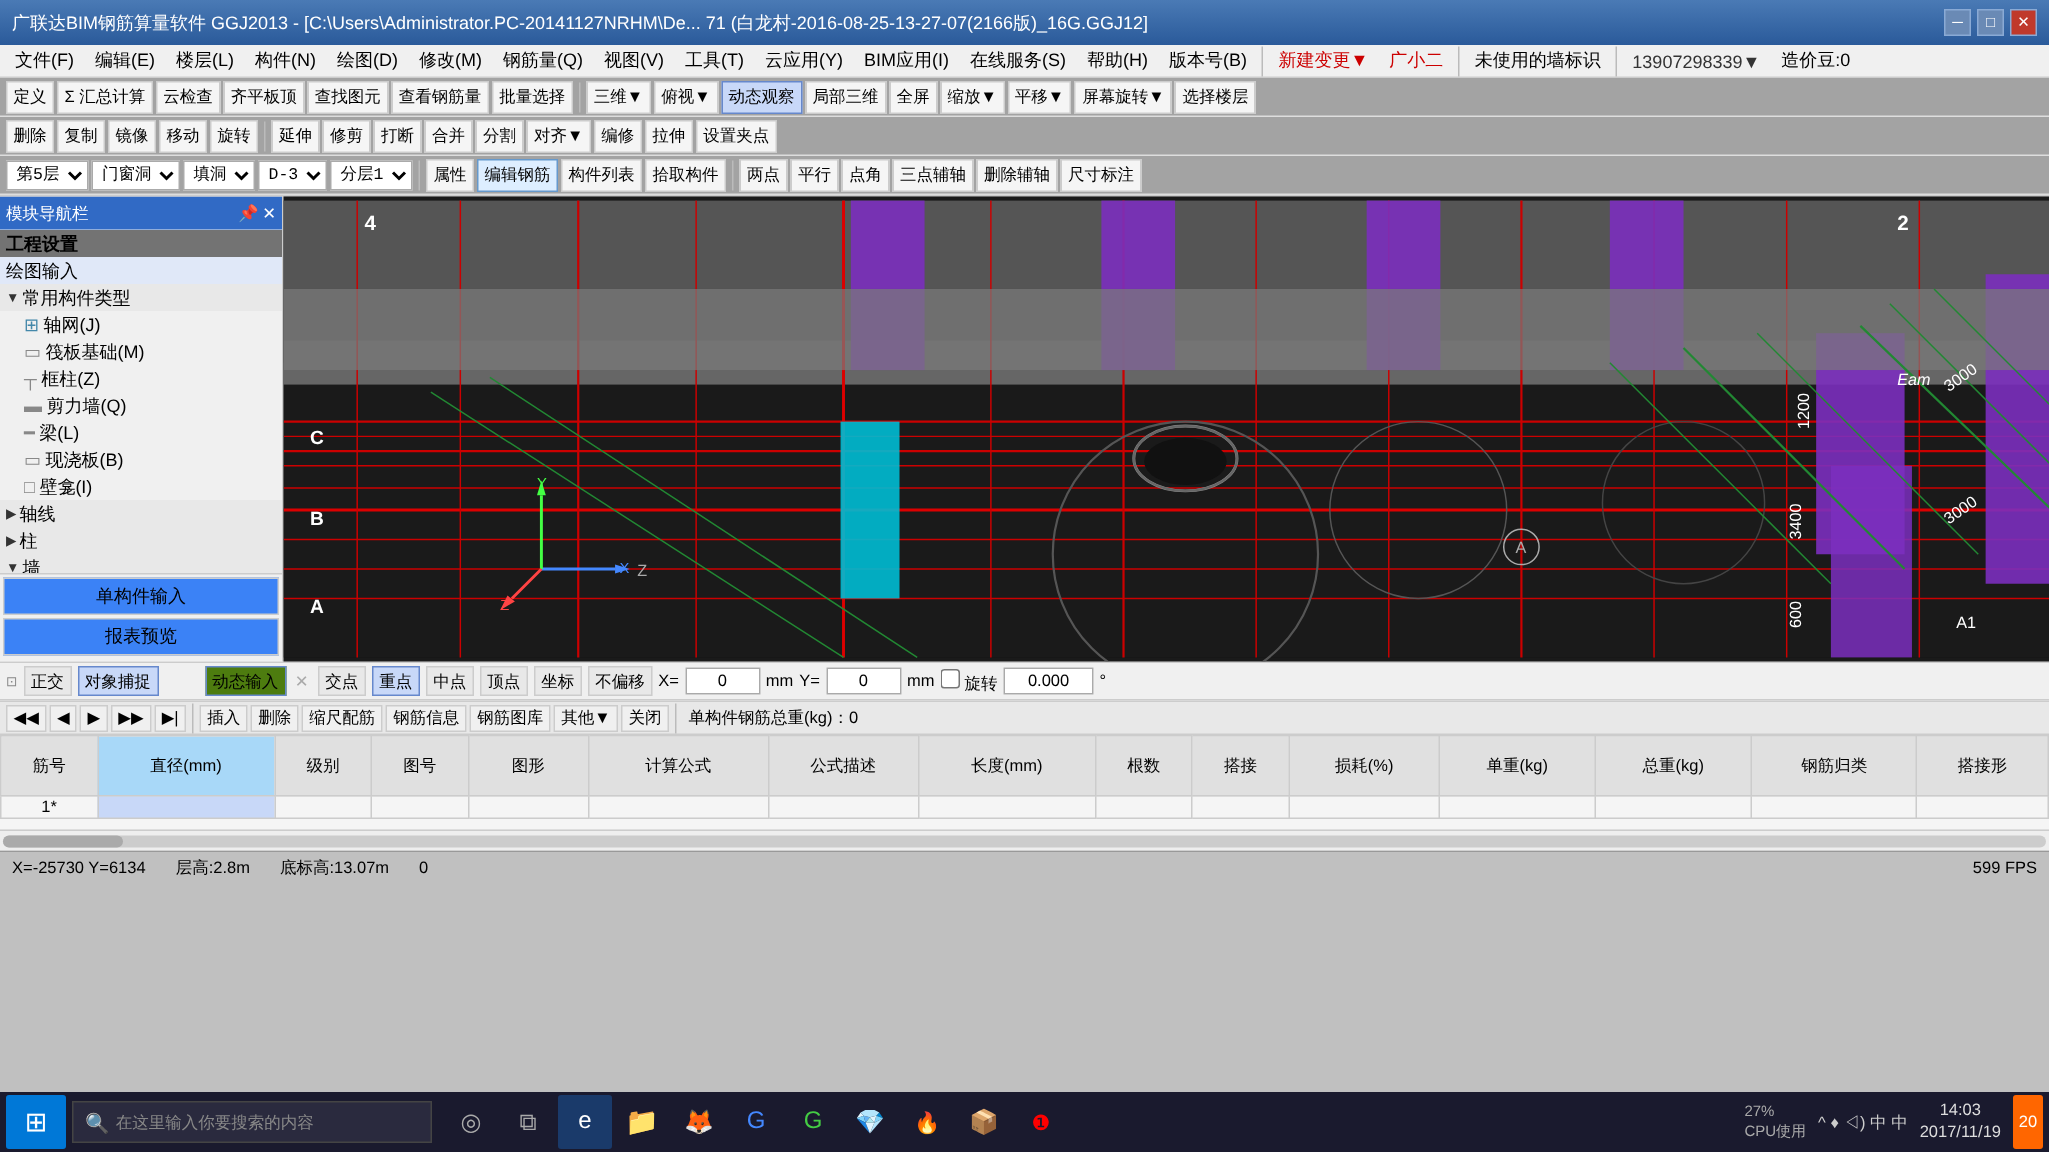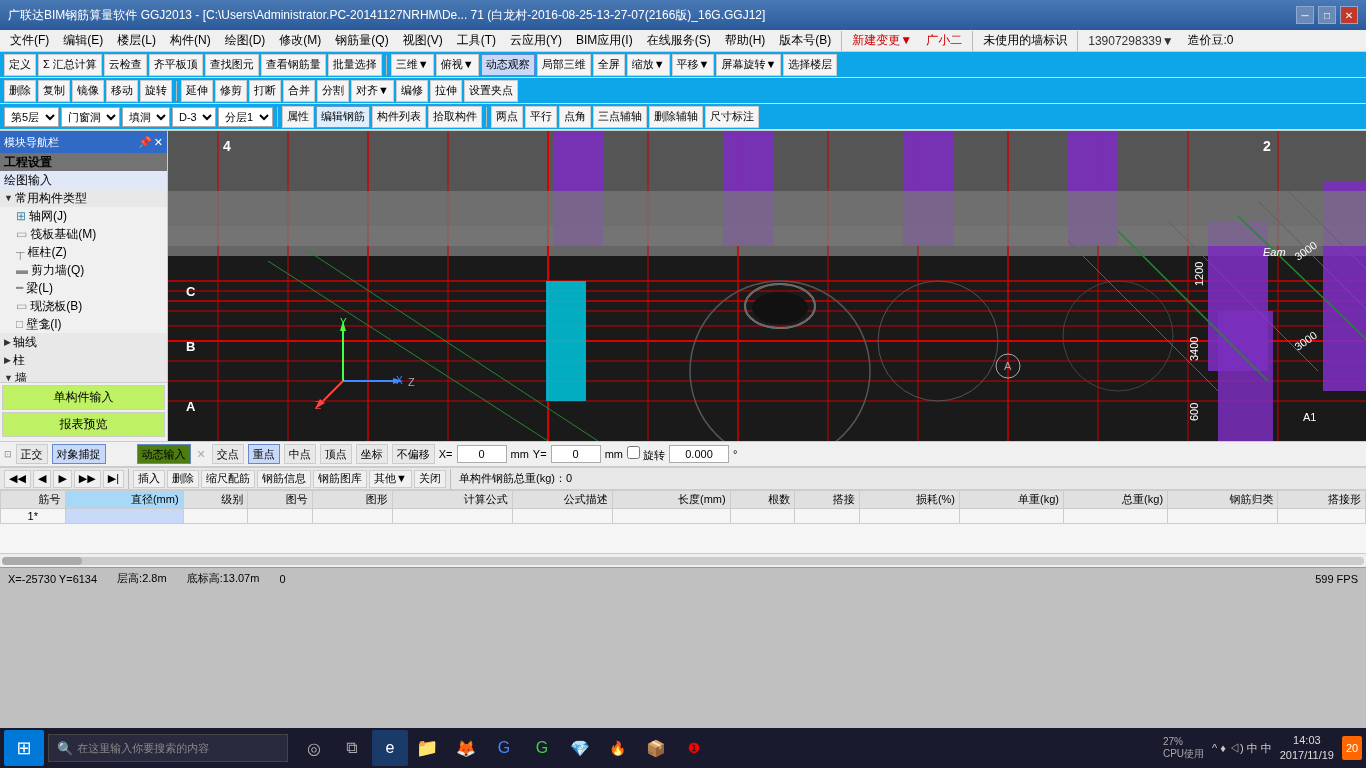--- a/index.html
+++ b/index.html
@@ -36,21 +36,21 @@
       gap: 2px;
     }
     .menu-item {
       padding: 2px 6px;
       cursor: pointer;
       white-space: nowrap;
     }
 
     
     #toolbar-area {
-      background: #0ea5e9;
+      background: #a3a3a3;
       border-bottom: 1px solid #ccc;
     }
     .toolbar-row {
       height: 26px;
       display: flex;
       align-items: center;
       padding: 0 4px;
       gap: 2px;
       border-bottom: 1px solid #ddd;
     }
@@ -69,21 +69,21 @@
     .tb-sep { width: 1px; height: 20px; background: #bbb; margin: 0 2px; }
 
     
     #main-layout {
       display: flex;
       height: calc(768px - 30px - 22px - 78px - 22px);
     }
 
     
     #sidebar {
-      width: 168px;
+      width: 189px;
       background: #f0f0f0;
       border-right: 1px solid #ccc;
       display: flex;
       flex-direction: column;
       overflow: hidden;
     }
     #sidebar-header {
       height: 22px;
       background: #316ac5;
       color: white;
@@ -110,21 +110,21 @@
       white-space: nowrap;
     }
     .expand-icon { font-size: 9px; color: #333; margin-right: 2px; cursor: pointer; }
     #sidebar-bottom {
       border-top: 1px solid #ccc;
       padding: 2px;
     }
     .sidebar-bottom-btn {
       display: block; width: 100%; text-align: center;
       padding: 3px; font-size: 12px; cursor: pointer;
-      background: #bef264; border: 1px solid #ccc; margin-bottom: 2px;
+      background: #3b82f6; border: 1px solid #ccc; margin-bottom: 2px;
     }
 
     
     #canvas-area {
       flex: 1;
       background: #1a1a1a;
       position: relative;
       overflow: hidden;
     }
 
@@ -174,22 +174,22 @@
     }
     #rebar-table {
       flex: 1;
       overflow: auto;
     }
     #rebar-table table {
       width: 100%; border-collapse: collapse; font-size: 11px;
     }
     #rebar-table th {
       background: #e0e0e0; border: 1px solid #ccc;
-      padding: 1px 4px; white-space: nowrap; font-weight: normal;
-      text-align: right;
+      padding: 12px 4px; white-space: nowrap; font-weight: normal;
+      text-align: center;
     }
     #rebar-table td {
       border: 1px solid #ccc; padding: 1px 4px; white-space: nowrap;
       text-align: center;
     }
     #rebar-table .selected-cell { background: #c8d8f8; }
 
     
     #bottom-status {
       height: 22px;
@@ -234,21 +234,21 @@
     .taskbar-right {
       margin-left: auto;
       display: flex; align-items: center; gap: 8px; color: #ddd; font-size: 11px;
     }
 
     
     #canvas-svg { width: 100%; height: 100%; }
 
     .dropdown-combo {
       height: 20px; font-size: 11px;
-      border: 1px solid #aaa; background: white; padding: 0 2px;
+      border: 1px solid #aaa; background: white; padding: 0 2px; font-family: Liberation Mono, monospace;
     }
   </style>
 </head>
 <body>
 
 <div id="title-bar">
   <span class="title-text">广联达BIM钢筋算量软件 GGJ2013 - [C:\Users\Administrator.PC-20141127NRHM\De... 71 (白龙村-2016-08-25-13-27-07(2166版)_16G.GGJ12]</span>
   <div class="window-controls">
     <div class="win-btn">─</div>
     <div class="win-btn">□</div>
@@ -650,15 +650,15 @@
   <div class="taskbar-right">
     <span style="font-size:10px;color:#aaa;">
       <span>27%</span><br>
       <span>CPU使用</span>
     </span>
     <span style="font-size:11px;color:#ccc;">^ ♦ ◁) 中 <span>中</span></span>
     <div style="font-size:11px;text-align:center;line-height:1.4;">
       <div>14:03</div>
       <div>2017/11/19</div>
     </div>
-    <div style="width:20px;height:24px;background:#ff6600;border-radius:2px;display:flex;align-items:center;justify-content:center;font-size:11px;color:white;">20</div>
+    <div style="width:20px;height:36px;background:#ff6600;border-radius:2px;display:flex;align-items:center;justify-content:center;font-size:11px;color:white;">20</div>
   </div>
 </div>
 
 </body></html>

